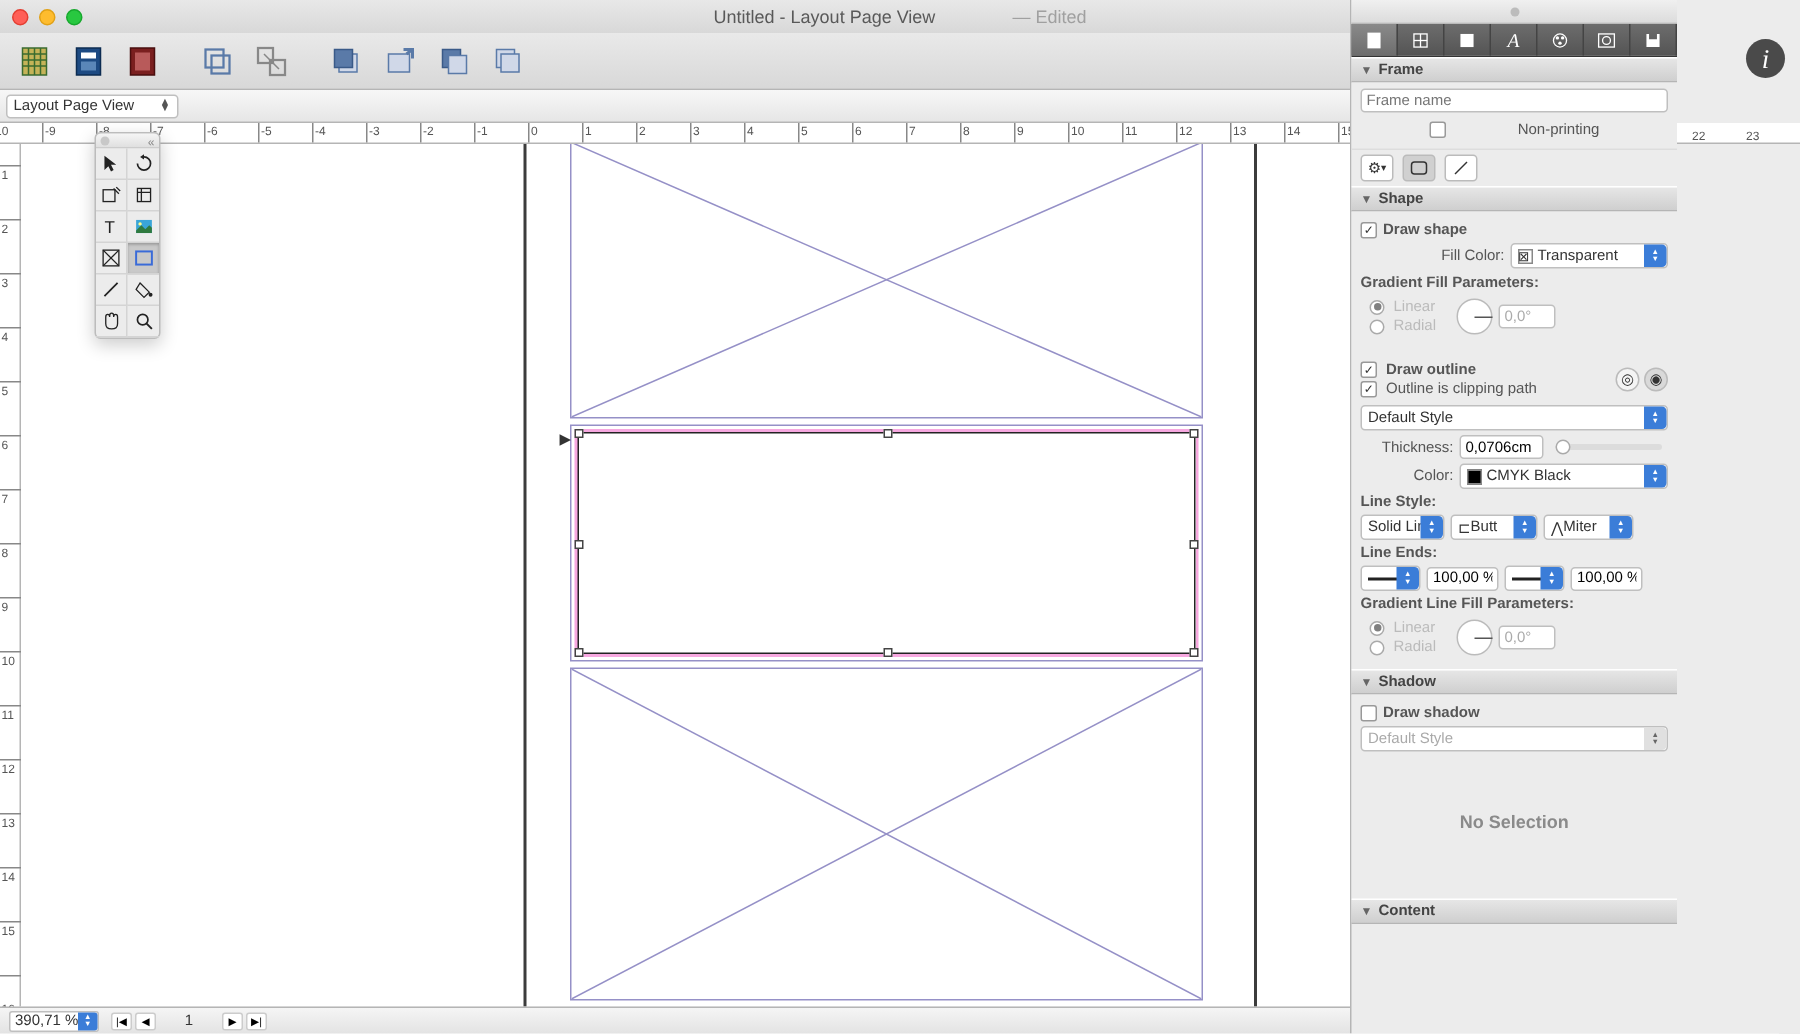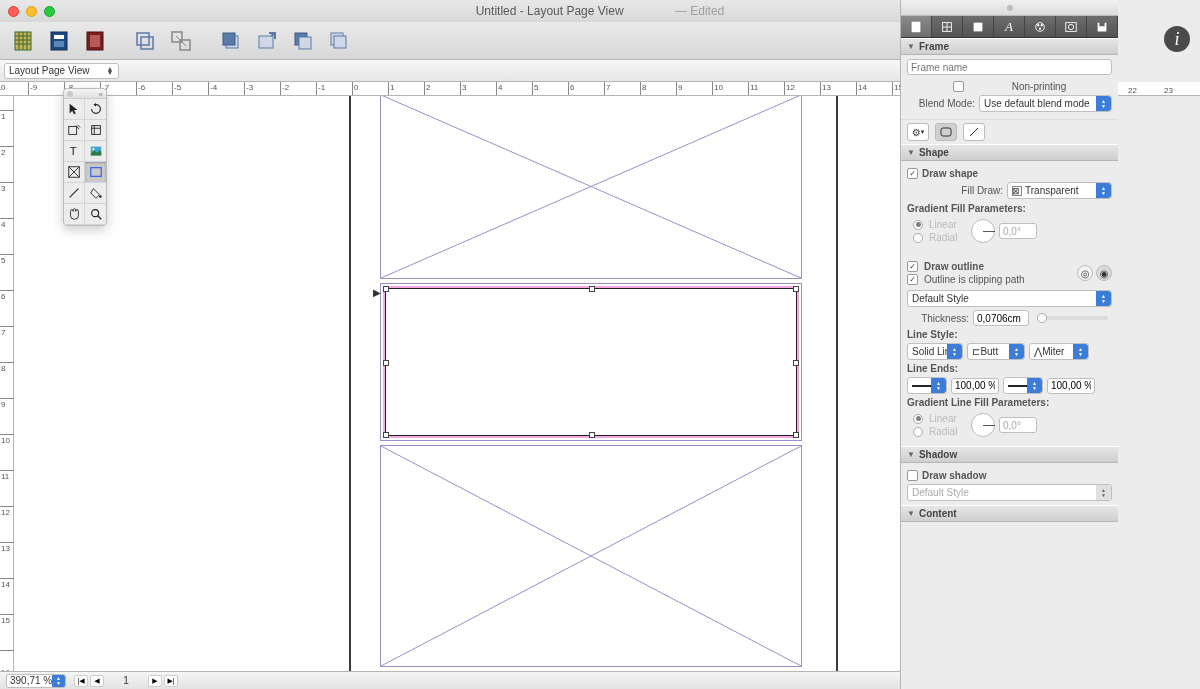--- a/index.html
+++ b/index.html
@@ -469,27 +469,20 @@
 
   <div class="section-hdr">
       <span>Frame</span>
     </div>
   <div class="section-body">
     <input type="text" class="field" style="width: 100%;" placeholder="Frame name">
     <div class="row" style="justify-content:center; margin-top:6px;gap:48px;">
       <span class="chk"></span>
       <span class="lbl">Non-printing</span>
     </div>
-    <div class="row">
-      <span class="lbl lbl-right" style="width:68px;">Blend Mode:</span>
-      <div class="select">
-          <span>Use default blend mode</span>
-          <span class="caret"></span>
-        </div>
-    </div>
   </div>
   <div class="gear-row">
     <div class="seg">⚙<span style="font-size:7px;">▾</span></div>
     <div class="seg active">
         <svg width="12" height="12">
           <rect x="1" y="2" width="10" height="8" rx="2" fill="none" stroke="#333"></rect>
         </svg>
       </div>
     <div class="seg">
         <svg width="12" height="12">
@@ -500,21 +493,21 @@
 
   <div class="section-hdr">
       <span>Shape</span>
     </div>
   <div class="section-body">
     <div class="row">
         <span class="chk">✓</span>
         <span class="lbl" style="font-weight:bold;">Draw shape</span>
       </div>
     <div class="row">
-      <span class="lbl lbl-right" style="width:96px;">Fill Draw:</span>
+      <span class="lbl lbl-right" style="width:96px;">Fill Color:</span>
       <div class="select">
           <span class="colorbox" style="background:#fff;position:relative;">
             <span style="position:absolute;left:-1px;top:-1px;font-size:9px;">⊠</span>
           </span>
           <span>Transparent</span>
           <span class="caret"></span>
         </div>
     </div>
     <div class="lbl" style="font-weight:bold;margin-top:4px;">Gradient Fill Parameters:</div>
     <div class="row" style="color:#aaa;">
@@ -554,20 +547,28 @@
         <span>Default Style</span>
         <span class="caret"></span>
       </div>
     <div class="row">
       <span class="lbl lbl-right" style="width:62px;">Thickness:</span>
       <input type="text" class="field" style="width: 56px;" value="0,0706cm">
       <div class="tiny-slider">
           <div class="thumb"></div>
         </div>
     </div>
+    <div class="row">
+      <span class="lbl lbl-right" style="width:62px;">Color:</span>
+      <div class="select">
+          <span class="colorbox" style="background:#000;"></span>
+          <span>CMYK Black</span>
+          <span class="caret"></span>
+        </div>
+    </div>
     <div class="lbl" style="font-weight:bold;margin-top:3px;">Line Style:</div>
     <div class="row">
       <div class="select" style="flex:0 0 56px;">
           <span>Solid Line</span>
           <span class="caret"></span>
         </div>
       <div class="select" style="flex:0 0 58px;">
           <span>⊏ </span>
           <span>Butt</span>
           <span class="caret"></span>
@@ -613,20 +614,21 @@
     </div>
   <div class="section-body">
     <div class="row">
         <span class="chk"></span>
         <span class="lbl" style="font-weight:bold;">Draw shadow</span>
       </div>
     <div class="select plain" style="color:#aaa;">
         <span>Default Style</span>
         <span class="caret"></span>
       </div>
+    <div class="no-sel">No Selection</div>
   </div>
 
   <div class="section-hdr">
       <span>Content</span>
     </div>
 </div>
 
 <div class="right-gutter">
   <div class="info-btn">i</div>
   <div class="gutter-ruler">

